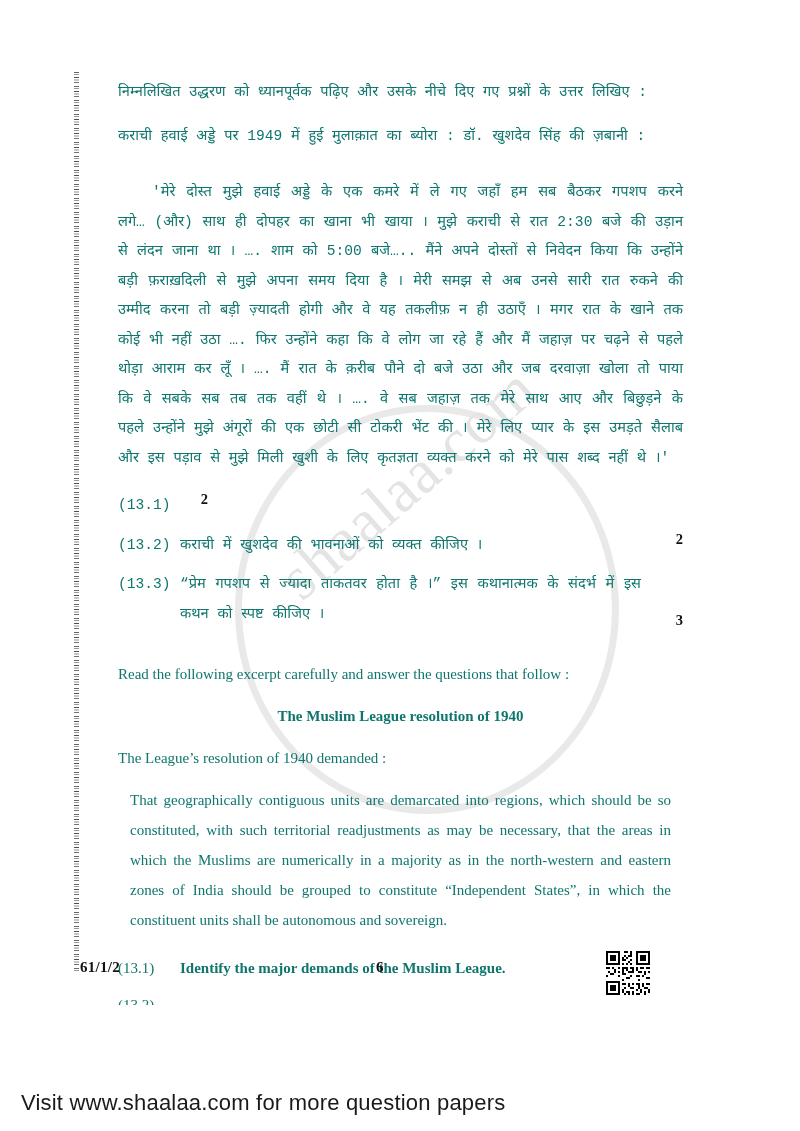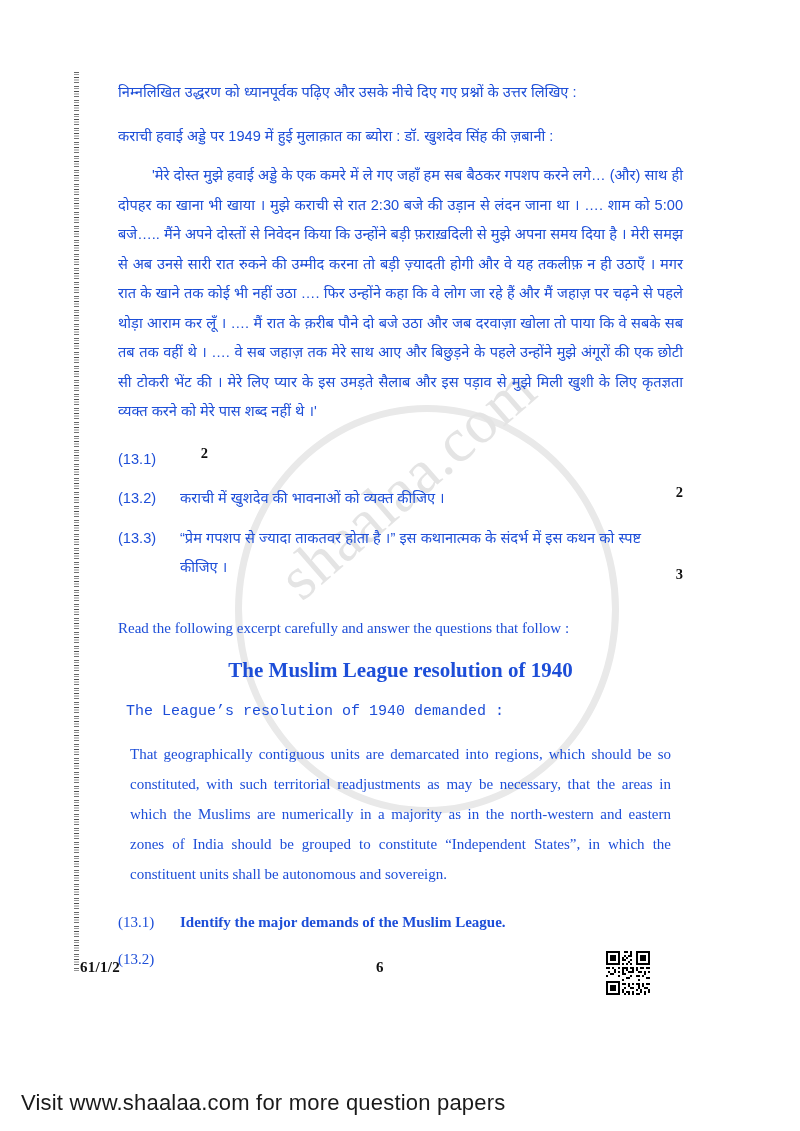--- a/index.html
+++ b/index.html
@@ -86,39 +86,39 @@
   
   #content {
     position: absolute;
     left: 118px;
     top: 78px;
     width: 565px;
     z-index: 3;
   }
 
   .hi {
-    font-family: Liberation Sans, sans-serif;
+    font-family: Liberation Mono, monospace;
     font-size: 14.6px;
     line-height: 29.5px;
-    color: #1d4ed8;
+    color: #0f766e;
   }
   .en {
     font-family: "Liberation Serif", "DejaVu Serif", serif;
     font-size: 15px;
     line-height: 30px;
-    color: #1d4ed8;
+    color: #0f766e;
   }
 
   .lead-hi { margin: 0 0 14px 0; }
   .center-title-hi {
     text-align: center;
     font-weight: 700;
     margin: 0 0 14px 0;
   }
-  .sub-hi { margin: 0 0 10px 0; }
+  .sub-hi { margin: 0 0 27px 0; }
 
   .excerpt-hi {
     margin: 0;
     text-align: justify;
     text-indent: 34px;
     text-justify: inter-word;
   }
 
   
   .qblock { margin-top: 18px; }
@@ -147,24 +147,24 @@
     align-self: flex-end;
   }
   .qmarks.top { align-self: flex-start; }
 
   
   #english-section { margin-top: 30px; }
   .en-lead { margin: 0 0 12px 0; }
   .en-title {
     text-align: center;
     font-weight: 700;
-    font-size: 21px;
+    font-size: 15px;
     margin: 0 0 12px 0;
   }
-  .en-sub { margin: 0 0 12px 8px; font-family: Liberation Mono, monospace; }
+  .en-sub { margin: 0 0 12px 0; }
   .en-body {
     margin: 12px;
     text-align: justify;
     text-justify: inter-word;
   }
   .en-qrow {
     display: flex;
     align-items: flex-start;
     margin-bottom: 7px;
   }

